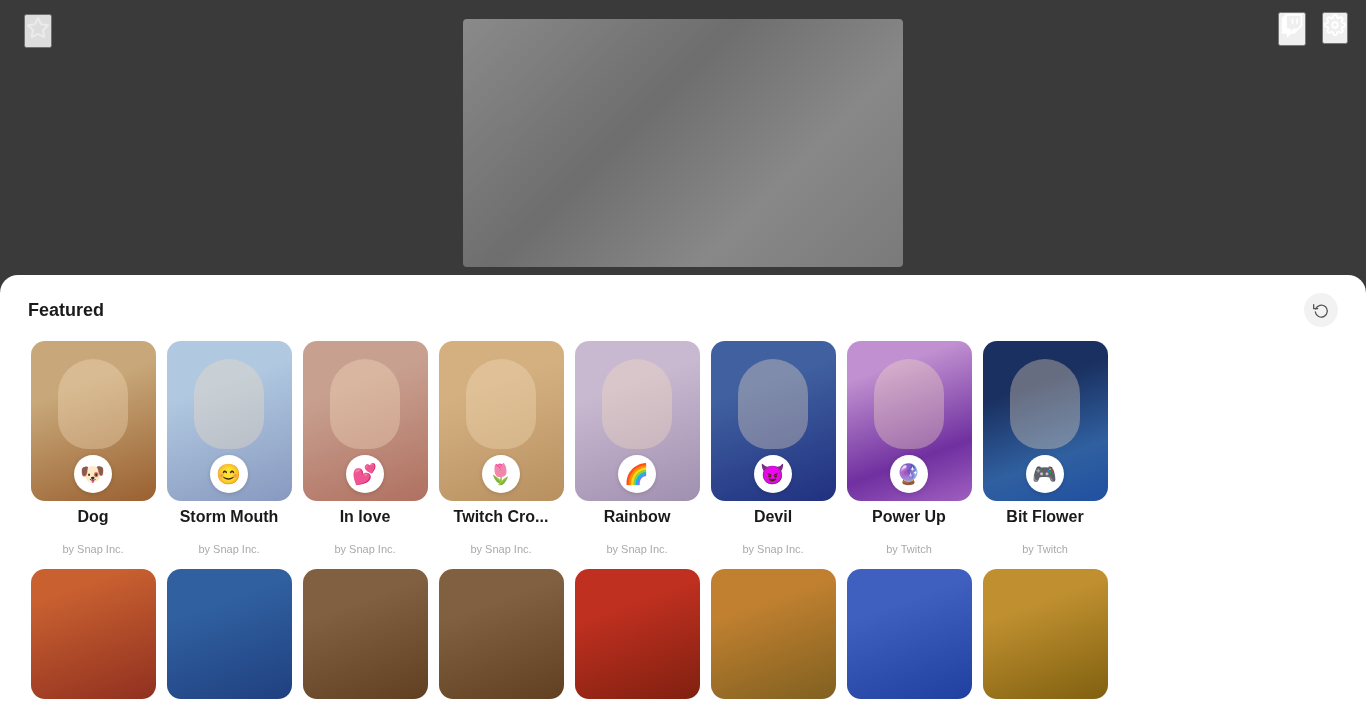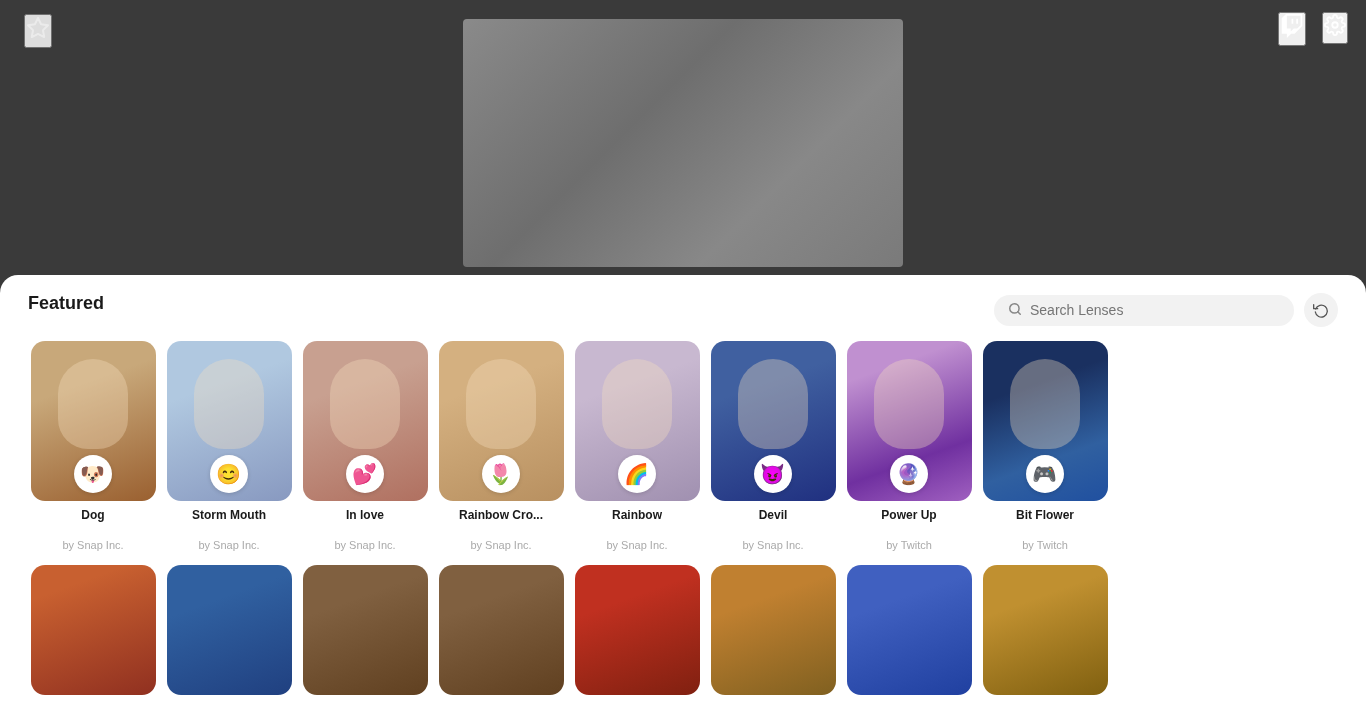--- a/index.html
+++ b/index.html
@@ -66,21 +66,21 @@
       left: 0;
       width: 100%;
       height: 440px;
       background: #fff;
       border-radius: 18px 18px 0 0;
       overflow: hidden;
     }
 
     .panel-header {
       display: flex;
-      align-items: flex-start;
+      align-items: center;
       justify-content: space-between;
       padding: 18px 28px 14px 28px;
     }
 
     .featured-label {
       font-size: 18px;
       font-weight: 600;
       color: #1a1a1a;
     }
 
@@ -165,21 +165,21 @@
       border-radius: 50%;
       background: #fff;
       display: flex;
       align-items: center;
       justify-content: center;
       font-size: 20px;
       box-shadow: 0 1px 4px rgba(0,0,0,0.15);
     }
 
     .lens-name {
-      font-size: 12px;
+      font-size: 16px;
       font-weight: 600;
       color: #1a1a1a;
       margin-top: 7px;
       text-align: center;
     }
 
     .lens-author {
       font-size: 11px;
       color: #aaa;
       text-align: center;
@@ -260,29 +260,20 @@
       <circle cx="12" cy="12" r="3"></circle>
       <path d="M19.4 15a1.65 1.65 0 0 0 .33 1.82l.06.06a2 2 0 0 1-2.83 2.83l-.06-.06a1.65 1.65 0 0 0-1.82-.33 1.65 1.65 0 0 0-1 1.51V21a2 2 0 0 1-4 0v-.09A1.65 1.65 0 0 0 9 19.4a1.65 1.65 0 0 0-1.82.33l-.06.06a2 2 0 0 1-2.83-2.83l.06-.06A1.65 1.65 0 0 0 4.68 15a1.65 1.65 0 0 0-1.51-1H3a2 2 0 0 1 0-4h.09A1.65 1.65 0 0 0 4.6 9a1.65 1.65 0 0 0-.33-1.82l-.06-.06a2 2 0 0 1 2.83-2.83l.06.06A1.65 1.65 0 0 0 9 4.68a1.65 1.65 0 0 0 1-1.51V3a2 2 0 0 1 4 0v.09a1.65 1.65 0 0 0 1 1.51 1.65 1.65 0 0 0 1.82-.33l.06-.06a2 2 0 0 1 2.83 2.83l-.06.06A1.65 1.65 0 0 0 19.4 9a1.65 1.65 0 0 0 1.51 1H21a2 2 0 0 1 0 4h-.09a1.65 1.65 0 0 0-1.51 1z"></path>
     </svg>
   </button>
 </div>
 
 <div class="bottom-panel">
   <div class="panel-header">
     <span class="featured-label">Featured</span>
     <div class="search-area">
-      <div class="search-bar">
-        <span class="search-icon">
-          <svg width="14" height="14" viewBox="0 0 24 24" fill="none" stroke="#888" stroke-width="2.5" stroke-linecap="round" stroke-linejoin="round">
-            <circle cx="11" cy="11" r="8"></circle>
-              <line x1="21" y1="21" x2="16.65" y2="16.65"></line>
-          </svg>
-        </span>
-        <input class="search-input" type="text" placeholder="Search Lenses" style="">
-      </div>
       <div class="history-btn">
         <svg width="16" height="16" viewBox="0 0 24 24" fill="none" stroke="#555" stroke-width="2" stroke-linecap="round" stroke-linejoin="round">
           <polyline points="1 4 1 10 7 10"></polyline>
           <path d="M3.51 15a9 9 0 1 0 .49-4.5"></path>
         </svg>
       </div>
     </div>
   </div>
 
   <div class="lens-grid" id="lens-row1">
@@ -308,21 +299,21 @@
       <div class="lens-badge">💕</div>
     </div>
     <span class="lens-name">In love</span>
     <span class="lens-author">by Snap Inc.</span>
   </div>
       <div class="lens-item">
     <div class="lens-thumb thumb-flower">
       <div class="face-shape face-light"></div>
       <div class="lens-badge">🌷</div>
     </div>
-    <span class="lens-name">Rainbow Cro...</span>
+    <span class="lens-name">Twitch Cro...</span>
     <span class="lens-author">by Snap Inc.</span>
   </div>
       <div class="lens-item">
     <div class="lens-thumb thumb-rainbow">
       <div class="face-shape face-light"></div>
       <div class="lens-badge">🌈</div>
     </div>
     <span class="lens-name">Rainbow</span>
     <span class="lens-author">by Snap Inc.</span>
   </div>

